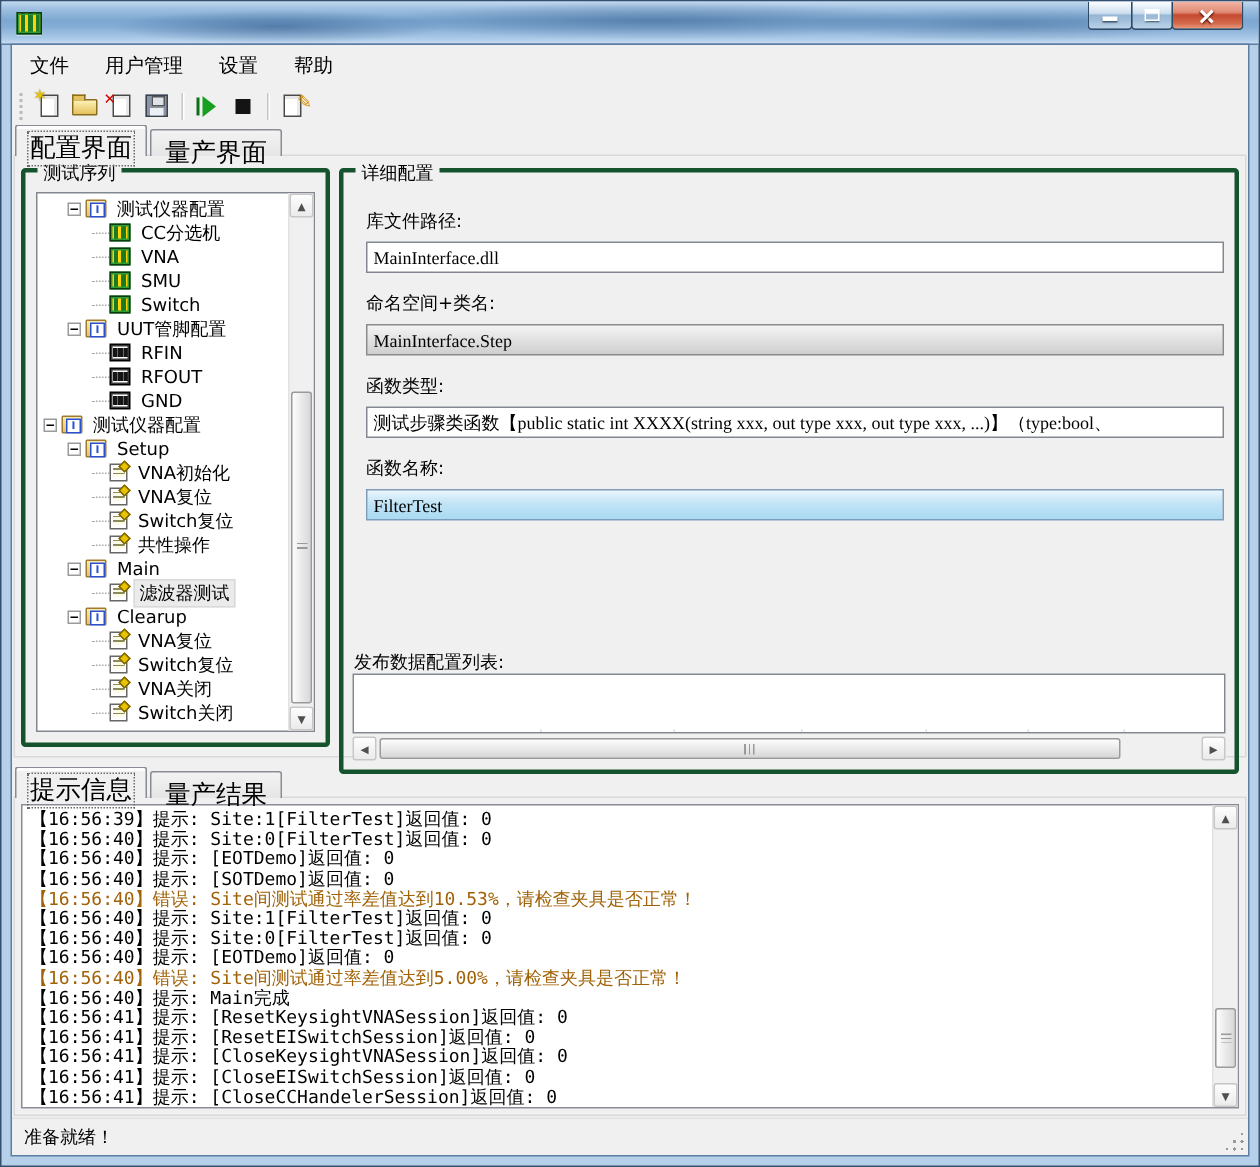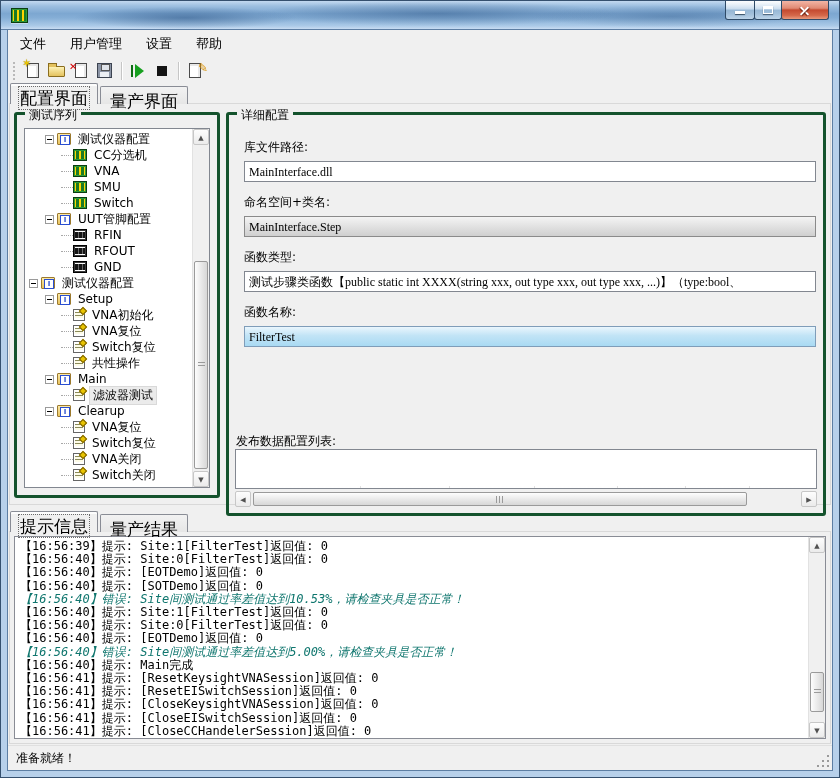--- a/index.html
+++ b/index.html
@@ -139,21 +139,21 @@
   .tr { display:flex; height:17px; border-bottom:1px solid #f0f0f0; }
   .tr.head { height:20px; border-bottom:1px solid #d5d5d5; background:linear-gradient(180deg,#ffffff,#f6f7f8);margin-top:36px; }
   .td { flex:0 0 auto; padding:1px 6px; border-right:1px solid #ececec; overflow:hidden; white-space:nowrap;
     font-family:"DejaVu Sans Mono", monospace; font-size:12px; line-height:15px; }
   .tr.head .td { border-right:1px solid #e0e0e0; font-family:"DejaVu Sans", sans-serif; line-height:17px; }
 
   
   .bottom-page { position:absolute; top:501px; left:1px; right:1px; height:213px; background:#f0f0f0; border:1px solid #d9d9d9; }
   .logbox { position:absolute; inset:4px; background:#fff; border:1px solid #898c95; padding:3px 24px 3px 5px; overflow:hidden; }
   .log-line { font-family:"DejaVu Sans Mono", monospace; font-size:12px; line-height:13.2px; white-space:nowrap; }
-  .log-line.error { color:#0f766e;font-style:italic; }
+  .log-line.error { color:#a16207; }
 
   
   .statusbar { position:absolute; left:0; right:0; bottom:0; height:25px; background:#f0f0f0;
     border-top:1px solid #e0e0e0; display:flex; align-items:center; padding-left:8px; font-size:12px; }
   .resize-grip { position:absolute; right:2px; bottom:2px; width:13px; height:13px;
     background:
       radial-gradient(2px 2px at 11px 11px,#9a9a9a 50%,transparent 52%),
       radial-gradient(2px 2px at 11px 6px,#9a9a9a 50%,transparent 52%),
       radial-gradient(2px 2px at 6px 11px,#9a9a9a 50%,transparent 52%),
       radial-gradient(2px 2px at 11px 1px,#9a9a9a 50%,transparent 52%),

